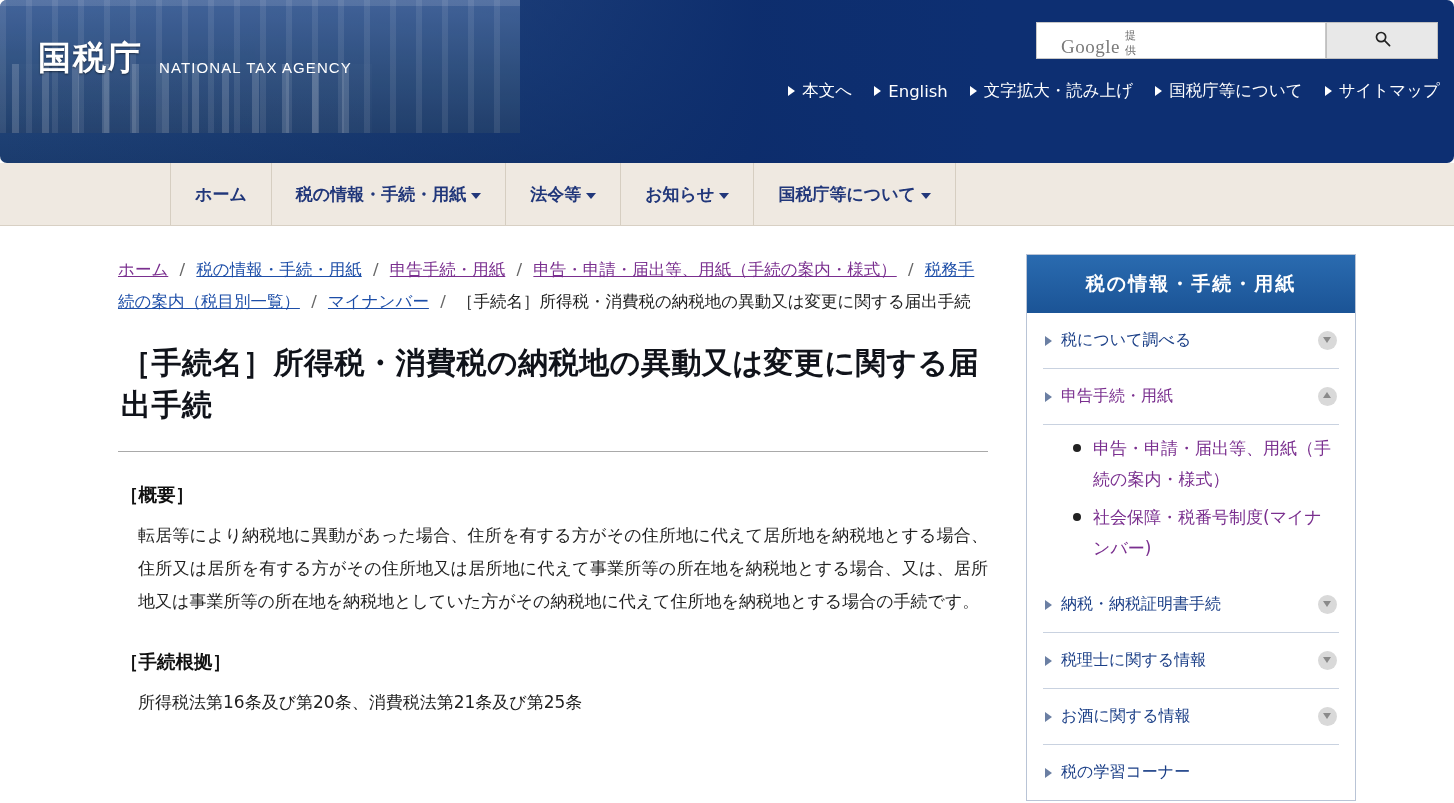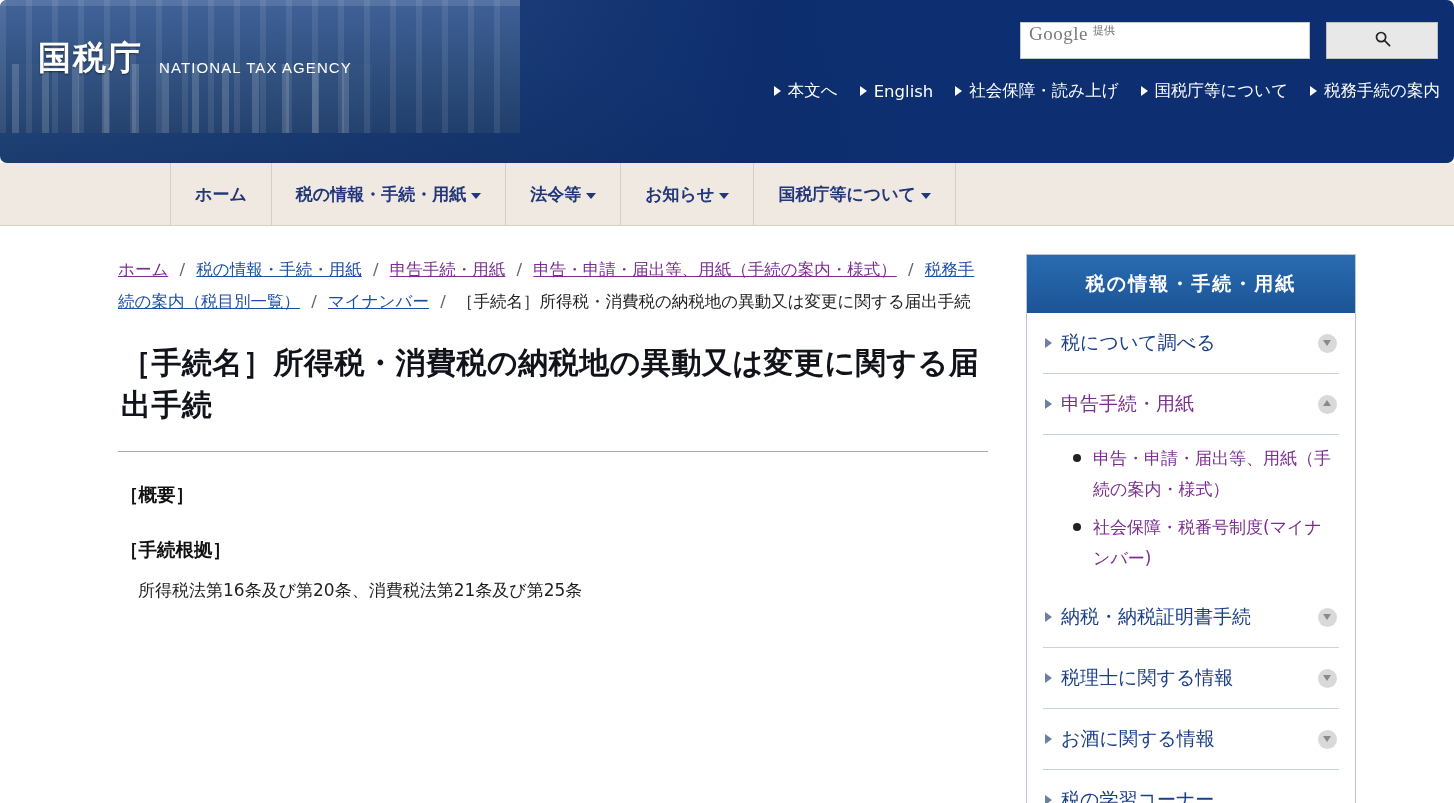--- a/index.html
+++ b/index.html
@@ -46,24 +46,24 @@
     font-size: 33px; font-weight: bold; letter-spacing: 2px;
     text-shadow: 0 1px 2px rgba(0,0,0,.5);
     font-family: "DejaVu Sans", sans-serif;
   }
   .logo-en {
     font-size: 15px; letter-spacing: 1.1px; padding-bottom: 5px;
     font-family: "Liberation Sans", sans-serif;
   }
 
   .search-box {
-    position: absolute; right: 144px; top: 22px;
+    position: absolute; right: 128px; top: 22px;
     width: 290px; height: 37px;
     background: #ffffff; border: 1px solid #c8c8c8;
-    display: flex; align-items: flex-start; padding: 0 8px;
+    display: flex; align-items: flex-end; padding: 0 24px;
   }
   .search-box .g {
     font-family: "Liberation Serif", serif;
     font-size: 19px; color: #7a7a7a; letter-spacing: .5px;
   } 
   .search-box .sub { font-size: 11px; color: #6b6b6b; margin-left: 5px; }
   .search-box input {
     border: 0; outline: 0; flex: 1; font-size: 14px; height: 100%;
     font-family: "Liberation Sans", sans-serif; color:#333; background: transparent;
   }
@@ -169,21 +169,21 @@
   }
   .side-row:last-child { border-bottom: none; }
   .side-row .left { display: flex; align-items: center; gap: 9px; }
   .side-row .tri {
     width: 0; height: 0;
     border-left: 7px solid #6b7fa3;
     border-top: 5px solid transparent;
     border-bottom: 5px solid transparent;
   }
   .side-row .txt {
-    font-size: 19px; color: #1b3f87;
+    font-size: 16px; color: #1b3f87;
     font-family: "DejaVu Sans", sans-serif;
   }
   .side-row.active .txt { color: #7a2f8f; }
   .side-row.last .txt { color: #1b3f87; }
   .circ {
     width: 19px; height: 19px; border-radius: 50%;
     background: #d9d9d9; position: relative;
   }
   .circ:after {
     content: ""; position: absolute; left: 5px; top: 6px;
@@ -238,29 +238,29 @@
     <div class="util-item">
       <span class="tri"></span>
       <span class="lbl">本文へ</span>
     </div>
     <div class="util-item">
       <span class="tri"></span>
       <span class="lbl">English</span>
     </div>
     <div class="util-item">
       <span class="tri"></span>
-      <span class="lbl">社会保障・読み上げ</span>
+      <span class="lbl">文字拡大・読み上げ</span>
     </div>
     <div class="util-item">
       <span class="tri"></span>
       <span class="lbl">国税庁等について</span>
     </div>
     <div class="util-item">
       <span class="tri"></span>
-      <span class="lbl">税務手続の案内</span>
+      <span class="lbl">サイトマップ</span>
     </div>
   </div>
 </div>
 
 <div class="gnav">
   <div class="gnav-item">
     <span>ホーム</span>
   </div>
   <div class="gnav-item">
     <span>税の情報・手続・用紙</span>
@@ -298,20 +298,21 @@
       <a class="blue">マイナンバー</a>
       <span class="sep">/</span>
       <span class="cur">［手続名］所得税・消費税の納税地の異動又は変更に関する届出手続</span>
     </div>
 
     <h1 class="title">［手続名］所得税・消費税の納税地の異動又は変更に関する届出手続</h1>
 
     <div class="rule"></div>
 
     <h2 class="sec">［概要］</h2>
+    <p class="body">転居等により納税地に異動があった場合、住所を有する方がその住所地に代えて居所地を納税地とする場合、住所又は居所を有する方がその住所地又は居所地に代えて事業所等の所在地を納税地とする場合、又は、居所地又は事業所等の所在地を納税地としていた方がその納税地に代えて住所地を納税地とする場合の手続です。</p>
 
     <h2 class="sec">［手続根拠］</h2>
     <p class="body">所得税法第16条及び第20条、消費税法第21条及び第25条</p>
   </div>
 
   <div class="sidebar">
     <div class="side-card">
       <div class="side-head">税の情報・手続・用紙</div>
 
       <div class="side-list">

